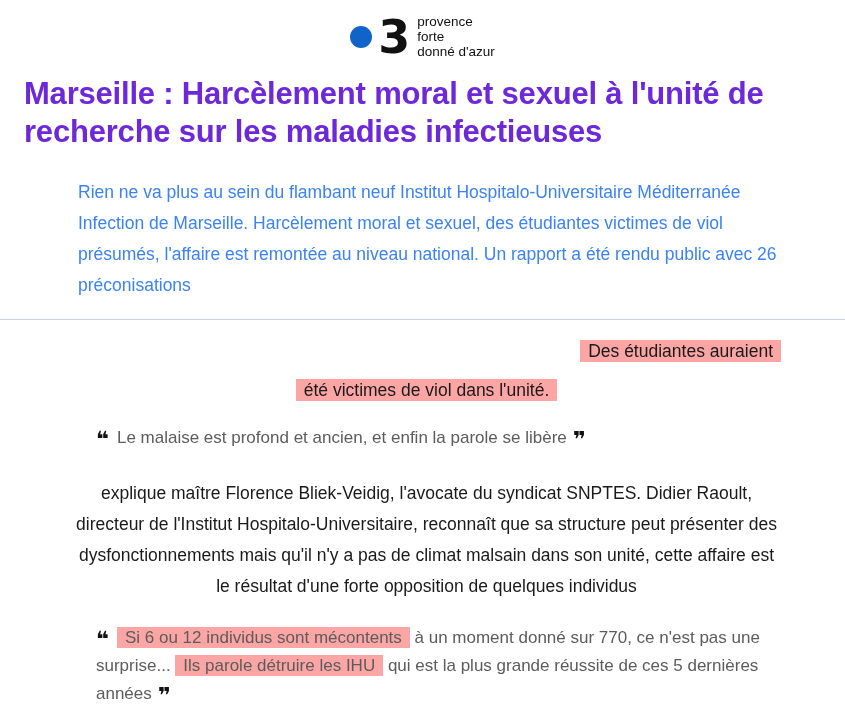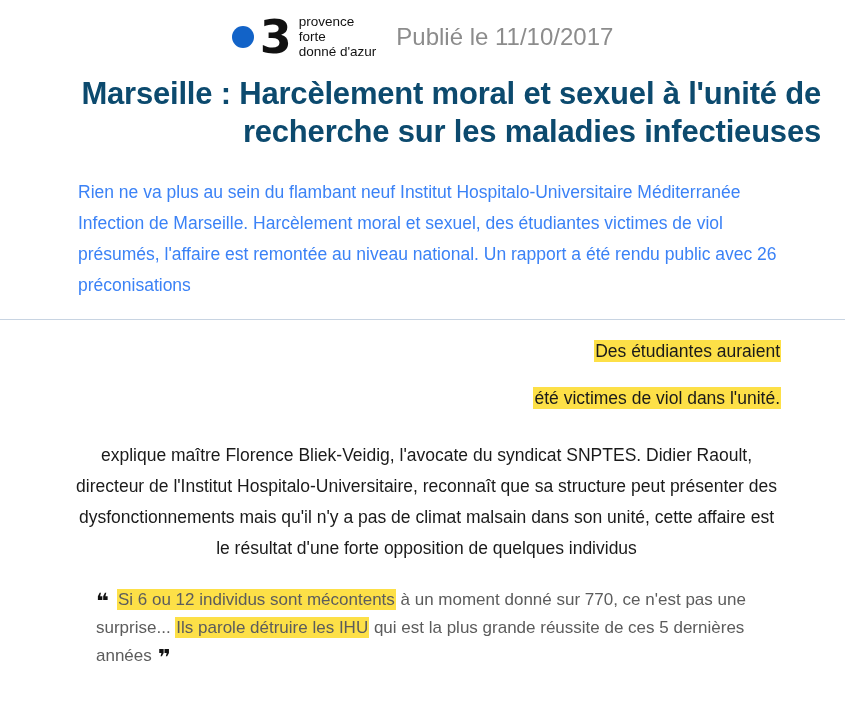--- a/index.html
+++ b/index.html
@@ -63,25 +63,25 @@
   .pub-date {
     font-size: 24px;
     color: #8c8c8c;
     font-weight: 400;
     padding-left: 6px;
     letter-spacing: 0px;
   }
 
   
   .title {
-    text-align: right;
+    text-align: left;
     font-size: 31px;
     line-height: 38px;
     font-weight: bold;
-    color: #0c4a6e;
+    color: #6d28d9;
     margin: 10px 24px 0 24px;
     letter-spacing: -0.2px;
   }
 
   
   .lede {
     margin: 26px 64px 0 78px;
     font-size: 17.5px;
     line-height: 31px;
     color: #3b82f6;
@@ -98,26 +98,26 @@
     font-size: 17.5px;
     line-height: 31px;
     color: #1a1a1a;
     text-align: center;
   }
   .para-lead {
     margin-top: 16px;
     text-align: right;
   }
   .para-lead2 {
-    text-align: right;
-    margin-top: 16px;
+    text-align: center;
+    margin-top: 8px;
   }
   .hl {
-    background: #fde047;
-    padding: 1px 1px;
+    background: #fca5a5;
+    padding: 1px 8px;
   }
 
   .quote {
     margin: 18px 64px 0 96px;
     font-size: 17px;
     line-height: 28px;
     color: #5c5c5c;
     position: relative;
   }
   .qmark {
@@ -147,36 +147,38 @@
   <div class="header">
     <div class="logo">
       <span class="logo-dot"></span>
       <span class="logo-three">3</span>
       <span class="logo-words">
         <span>provence</span>
         <span>forte</span>
         <span>donné d'azur</span>
       </span>
     </div>
-    <div class="pub-date">Publié le 11/10/2017</div>
   </div>
 
   <h1 class="title">Marseille : Harcèlement moral et sexuel à l'unité de recherche sur les maladies infectieuses</h1>
 
   <p class="lede">Rien ne va plus au sein du flambant neuf Institut Hospitalo-Universitaire Méditerranée Infection de Marseille. Harcèlement moral et sexuel, des étudiantes victimes de viol présumés, l'affaire est remontée au niveau national. Un rapport a été rendu public avec 26 préconisations</p>
 
   <hr class="divider">
 
   <p class="para para-lead">
     <span class="hl">Des étudiantes auraient</span>
   </p>
   <p class="para para-lead2">
     <span class="hl">été victimes de viol dans l'unité.</span>
   </p>
 
+  <blockquote class="quote">
+    <span class="qmark qmark-open">❝</span><span>Le malaise est profond et ancien, et enfin la parole se libère</span><span class="qmark qmark-close">❞</span>
+  </blockquote>
 
   <p class="para para-main">explique maître Florence Bliek-Veidig, l'avocate du syndicat SNPTES. Didier Raoult, directeur de l'Institut Hospitalo-Universitaire, reconnaît que sa structure peut présenter des dysfonctionnements mais qu'il n'y a pas de climat malsain dans son unité, cette affaire est le résultat d'une forte opposition de quelques individus</p>
 
   <blockquote class="quote quote2">
     <span class="qmark qmark-open">❝</span><span class="hl">Si 6 ou 12 individus sont mécontents</span><span> à un moment donné sur 770, ce n'est pas une surprise... </span><span class="hl">Ils parole détruire les IHU</span><span> qui est la plus grande réussite de ces 5 dernières années</span><span class="qmark qmark-close">❞</span>
   </blockquote>
 
 </div>
 
 </body></html>

